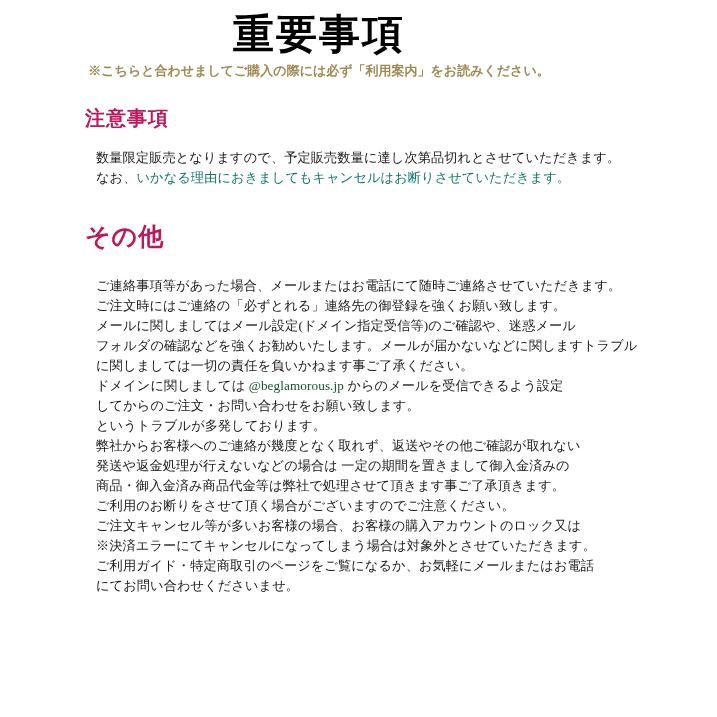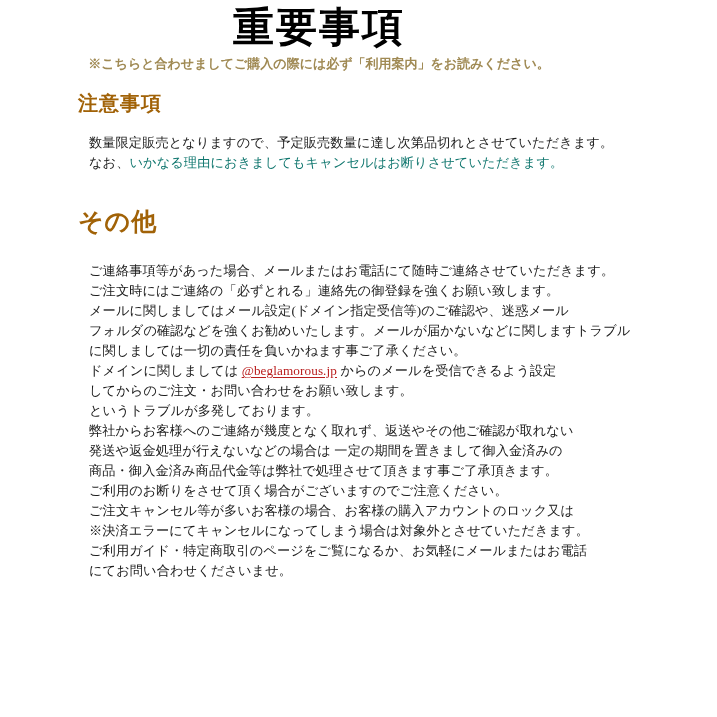--- a/index.html
+++ b/index.html
@@ -13,55 +13,55 @@
     overflow: hidden;
     font-family: "Liberation Serif", "DejaVu Serif", serif;
     color: #1a1a1a;
     -webkit-font-smoothing: antialiased;
   }
   .page {
     width: 638px;
     height: 717px;
     position: relative;
     box-sizing: border-box;
-    padding: 1px;
+    padding: 8px;
   }
 
   
   .doc-title {
     text-align: center;
     font-family: "Liberation Serif", "DejaVu Serif", serif;
     font-size: 41px;
     font-weight: 700;
     letter-spacing: 2px;
     color: #000000;
     margin: 0;
     padding-top: 4px;
     line-height: 1.1;
   }
   .doc-subtitle {
     text-align: center;
     font-family: "Liberation Serif", "DejaVu Serif", serif;
     font-size: 13px;
     font-weight: 700;
     color: #a08a54;
-    margin: 6px 0 4px 0;
+    margin: 6px 0 12px 0;
     letter-spacing: 0px;
     line-height: 1.2;
   }
 
   
   .section {
     padding-left: 77px;
     padding-right: 20px;
   }
   .section-heading {
     font-family: "Liberation Serif", "DejaVu Serif", serif;
     font-weight: 700;
-    color: #a16207;
+    color: #be185d;
     margin: 0;
     line-height: 1.2;
     letter-spacing: 1px;
   }
   .section-heading.size-m { font-size: 20px; }
   .section-heading.size-l { font-size: 25px; }
 
   .section-body {
     padding-left: 11px;
     font-family: "Liberation Serif", "DejaVu Serif", serif;
@@ -76,23 +76,22 @@
   .para + .para {
     margin-top: 0;
   }
   .para-gap {
     margin-top: 19px;
   }
   .line { display: block; white-space: pre; }
 
   .accent-red { color: #0f766e; }
   .linked {
-    text-decoration: underline;
     text-underline-offset: 2px;
-    color: #b91c1c;
+    color: #14532d;
   }
 
   
   .gap-s1 { height: 18px; }
   .gap-s2 { height: 15px; }
   .gap-s3 { height: 24px; }
   .gap-h1 { height: 15px; }
   .gap-h2 { height: 16px; }
   .gap-h3 { height: 18px; }
 </style>

